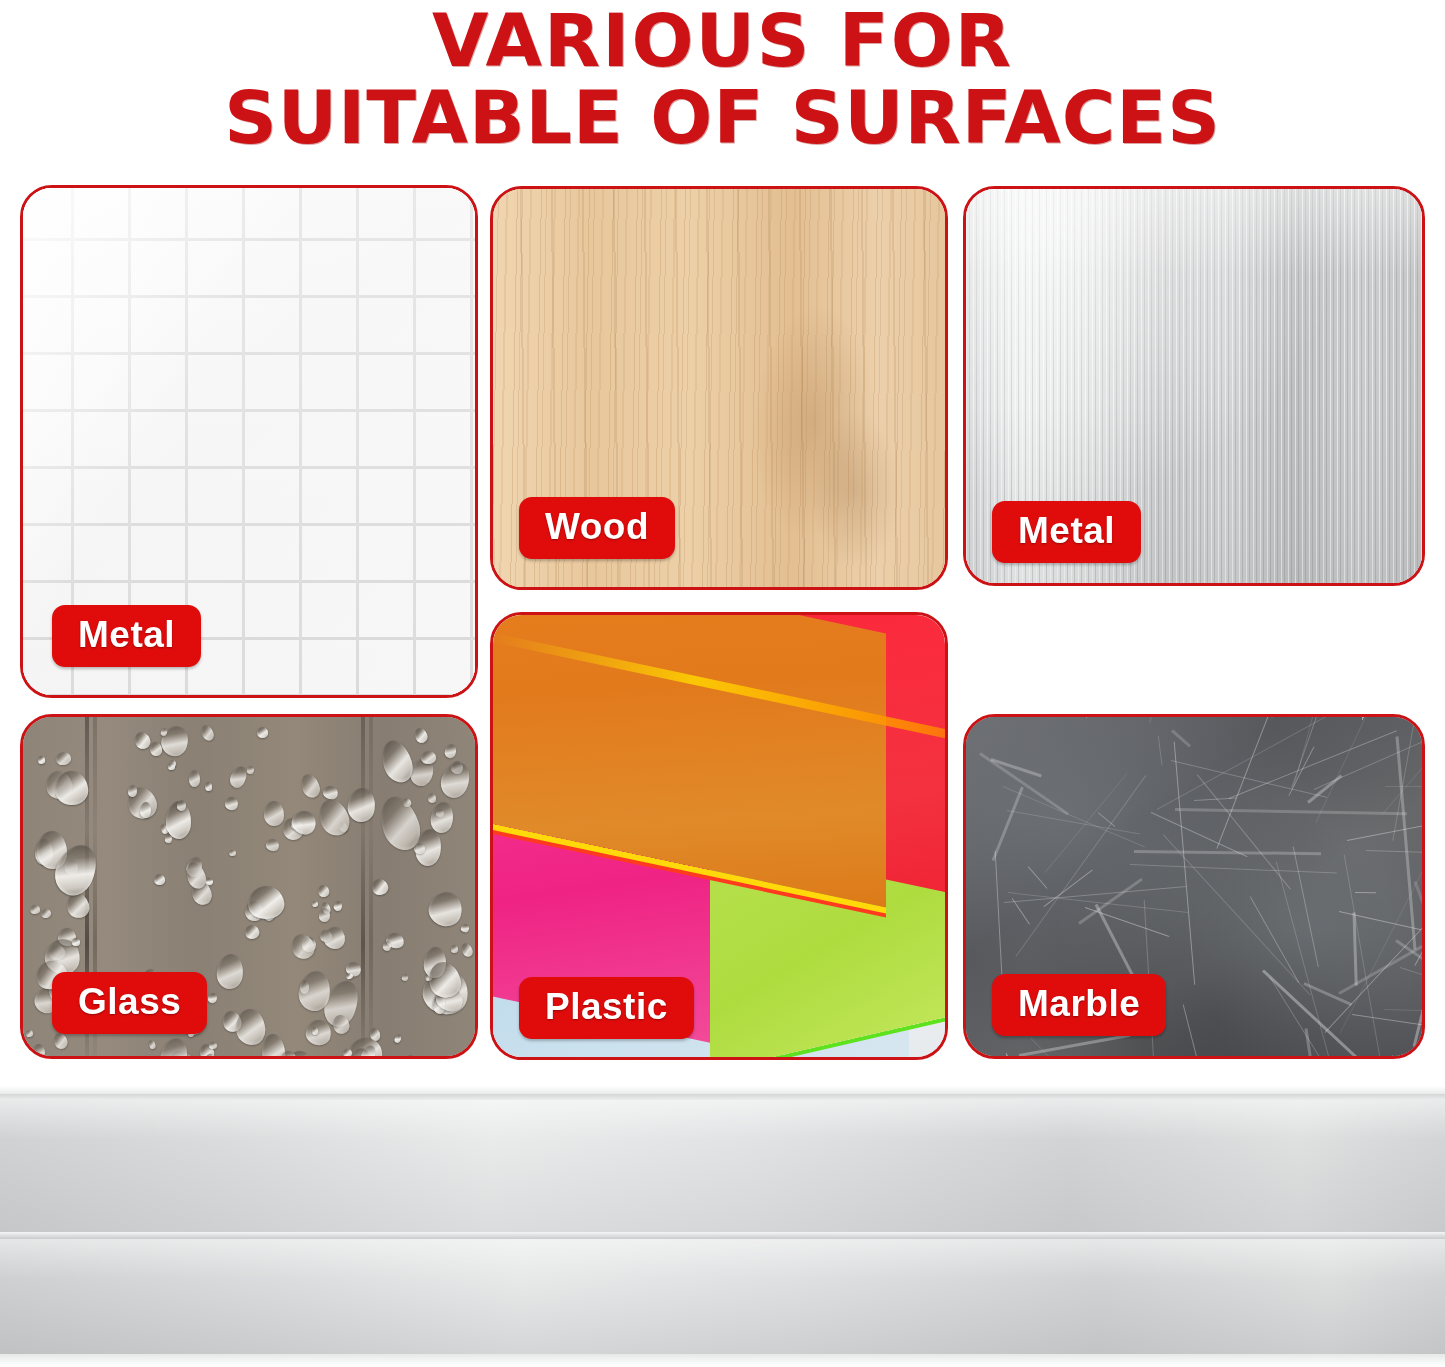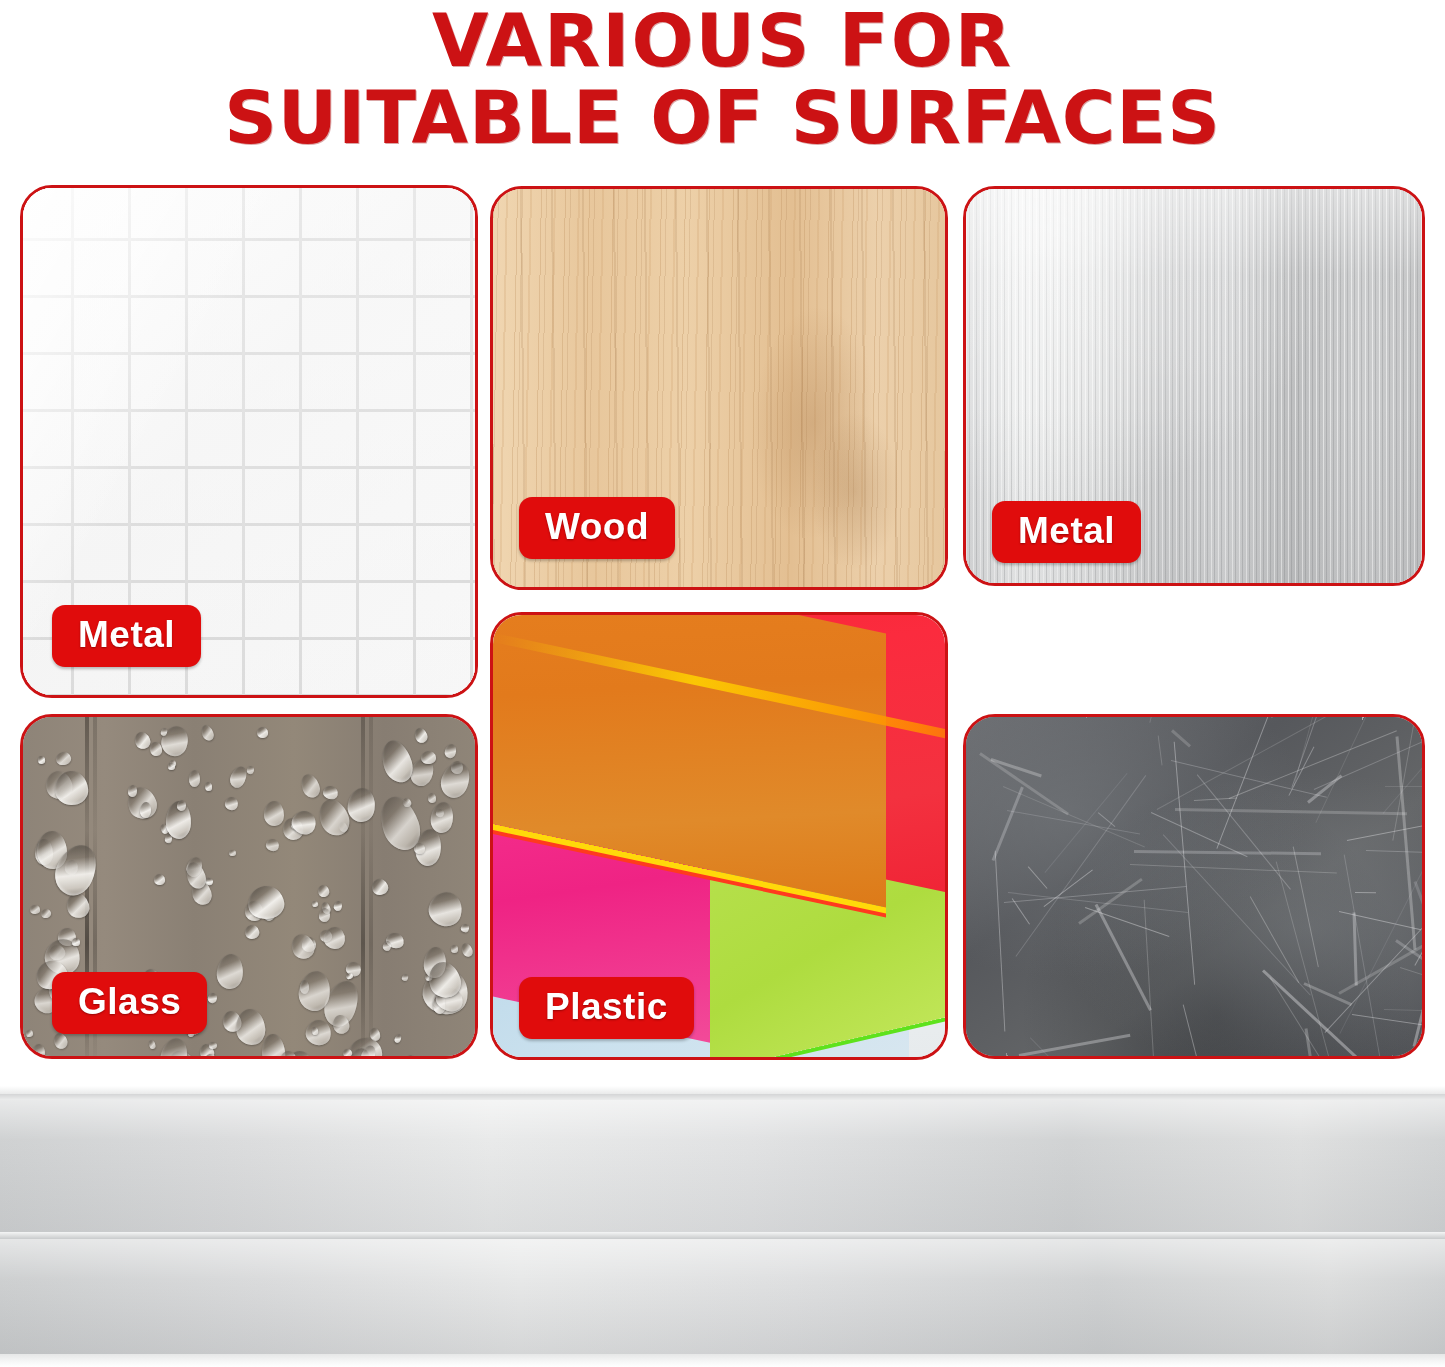--- a/index.html
+++ b/index.html
@@ -457,20 +457,21 @@
       <div class="marble-vein" style="left: 164.284px; top: 147.042px; width: 207.27px; height: 1.4px; opacity: 0.4; transform: rotate(2.38562deg);"></div>
       <div class="marble-vein" style="left: 26.8085px; top: 141.704px; width: 78.6388px; height: 3px; opacity: 0.47; transform: rotate(-68.1449deg);"></div>
       <div class="marble-vein" style="left: 167.577px; top: 133.259px; width: 187.26px; height: 3px; opacity: 0.46; transform: rotate(0.684392deg);"></div>
       <div class="marble-vein" style="left: 190.672px; top: 92.02px; width: 245.754px; height: 1.4px; opacity: 0.3; transform: rotate(-28.8108deg);"></div>
       <div class="marble-vein" style="left: 340px; top: 309.817px; width: 134.187px; height: 3px; opacity: 0.49; transform: rotate(81.4434deg);"></div>
       <div class="marble-vein" style="left: 207.555px; top: 24.2825px; width: 243.797px; height: 1.4px; opacity: 0.7; transform: rotate(85.1859deg);"></div>
       <div class="marble-vein" style="left: 204.822px; top: 43.293px; width: 160.262px; height: 1.4px; opacity: 0.45; transform: rotate(13.3161deg);"></div>
       <div class="marble-vein" style="left: 374.483px; top: 315.639px; width: 226.329px; height: 1.4px; opacity: 0.19; transform: rotate(-63.053deg);"></div>
       <div class="marble-vein" style="left: 448.235px; top: 328.1px; width: 69.8752px; height: 3px; opacity: 0.67; transform: rotate(-75.9002deg);"></div>
     </div>
+  <div class="badge" style="left:26px;bottom:20px;">Marble</div>
 </div>
 
 <div id="bottom-shelf">
   <div class="shelf-band band-a"></div>
   <div class="shelf-band band-b"></div>
   <div class="shelf-band band-c"></div>
   <div class="shelf-band band-d"></div>
   <div class="shelf-band band-e"></div>
   <div class="shelf-band band-f"></div>
 </div>

